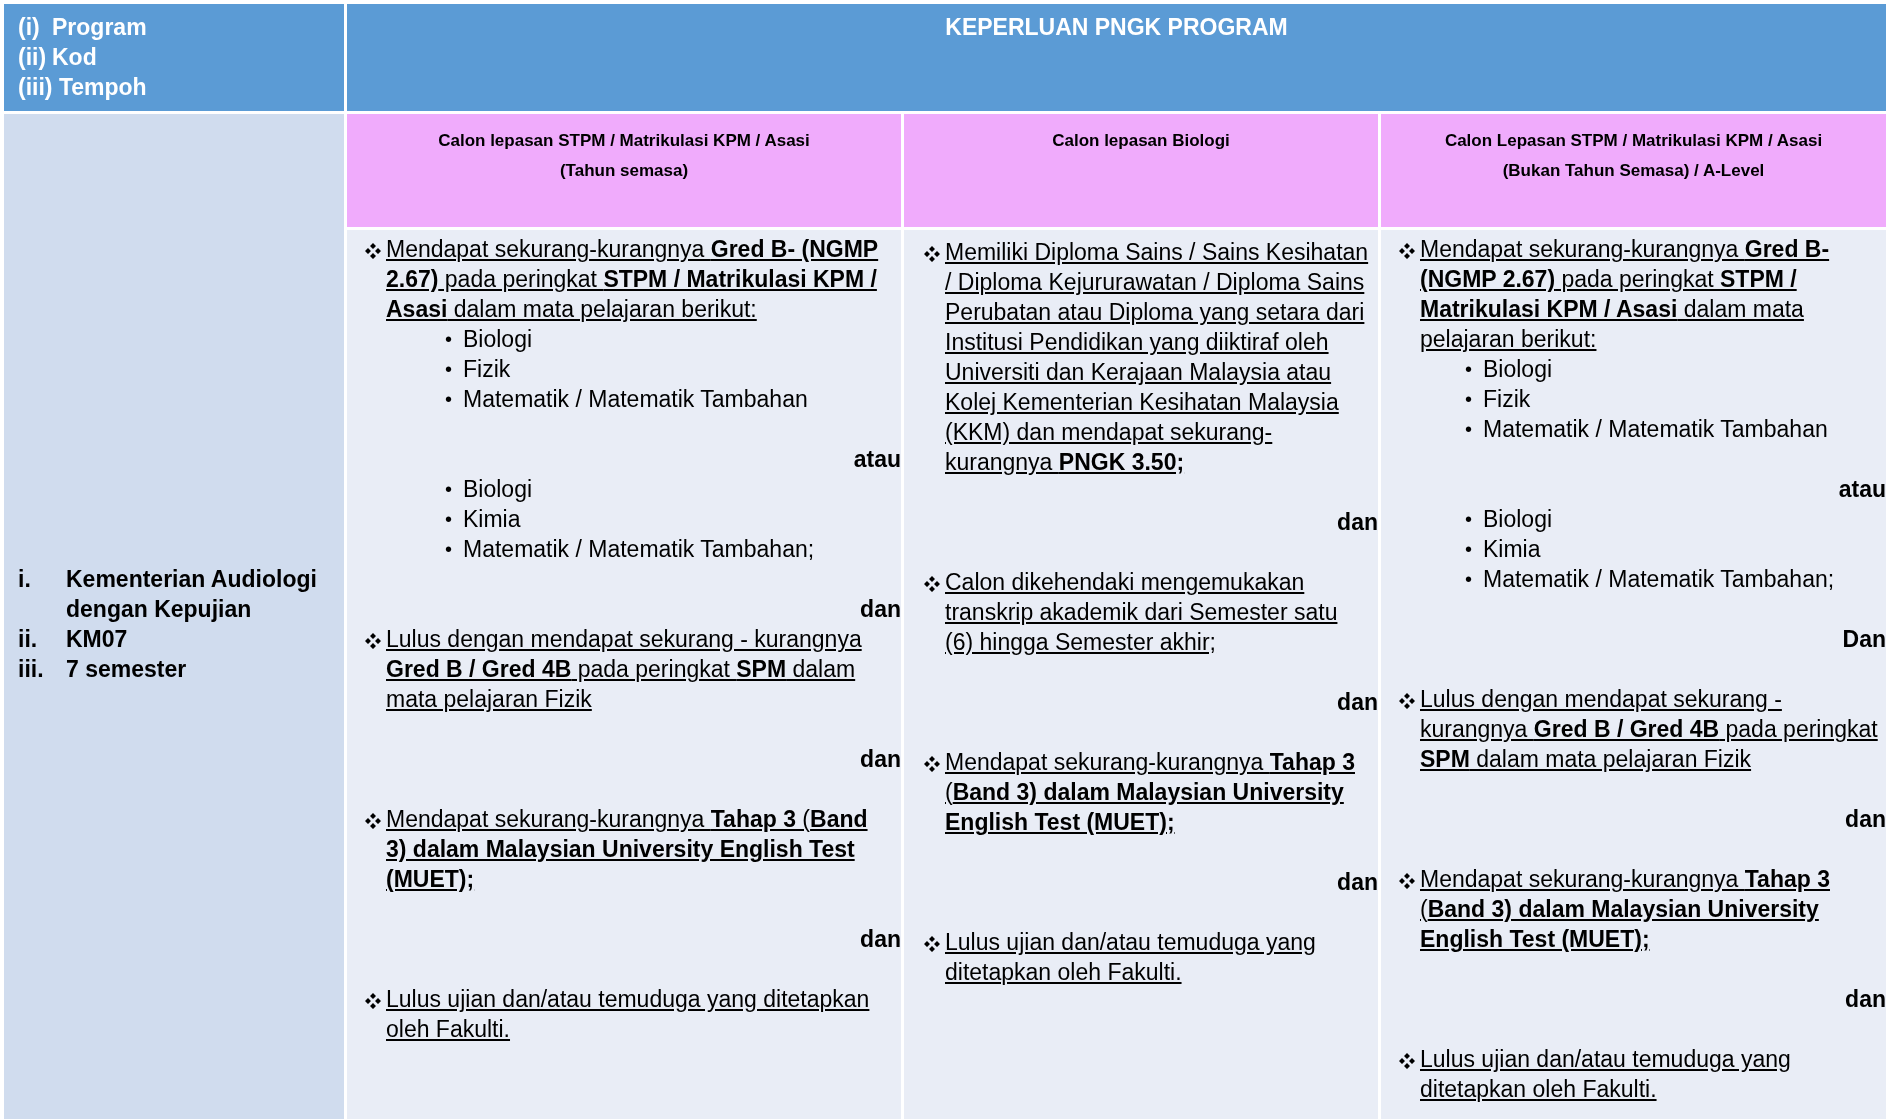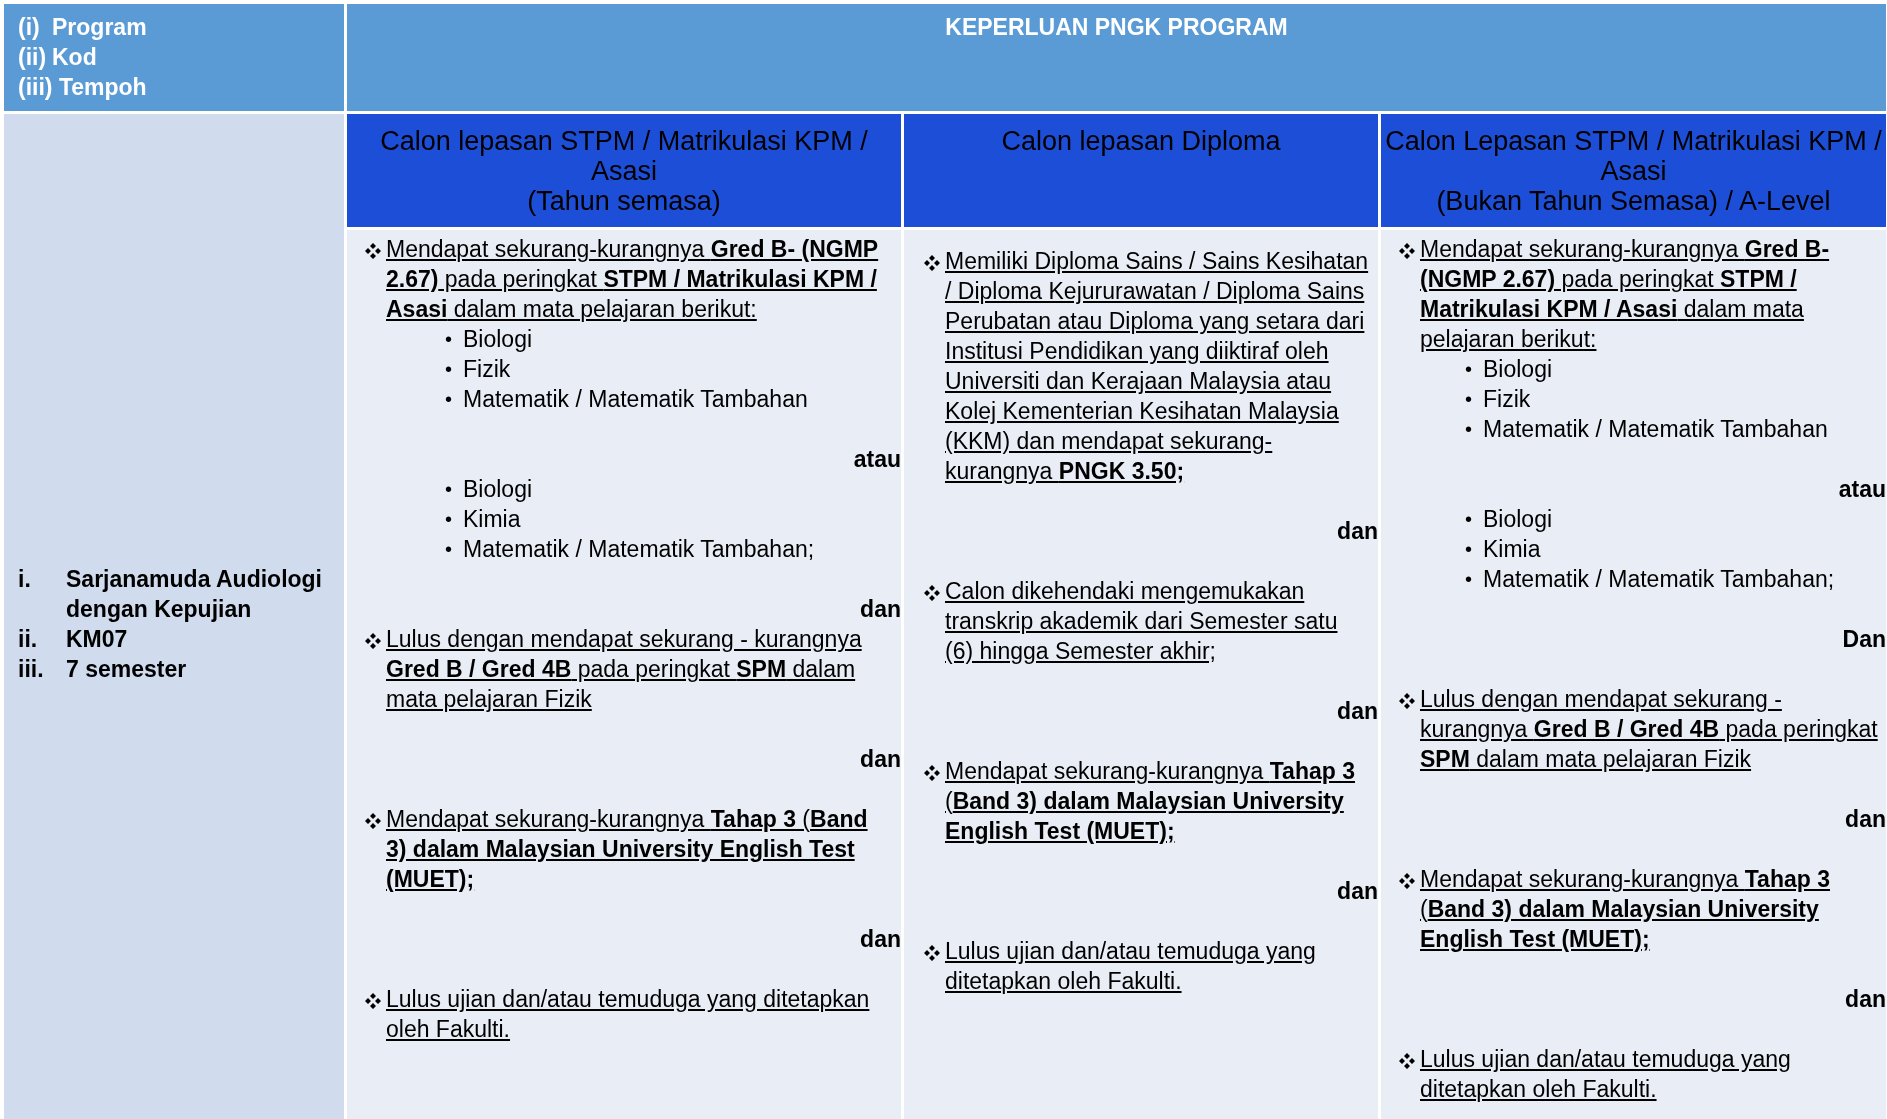--- a/index.html
+++ b/index.html
@@ -40,23 +40,23 @@
     }
     .hdr-left .hl-line span.num {
       display: inline-block;
       width: 34px;
     }
     .hdr-main {
       text-align: center;
       padding-top: 8px !important;
     }
     .sub {
-      background: #1d4ed8;
-      font-weight: normal;
-      font-size: 27px;
+      background: #f0abfc;
+      font-weight: bold;
+      font-size: 17px;
       line-height: 30px;
       text-align: center;
       height: 101px;
       padding-top: 12px !important;
     }
     .prog {
       background: #d0dcee;
       font-weight: bold;
       font-size: 23px;
       line-height: 30px;
@@ -141,37 +141,37 @@
       <div class="hl-line"><span class="num">(ii)</span><span>Kod</span></div>
       <div class="hl-line"><span>(iii)</span> <span>Tempoh</span></div>
     </td>
     <td class="hdr hdr-main" colspan="3">KEPERLUAN PNGK PROGRAM</td>
   </tr>
 
   <tr>
     <td class="prog" rowspan="2">
       <div class="pline">
             <span class="pnum">i.</span>
-            <span>Sarjanamuda Audiologi dengan Kepujian</span>
+            <span>Kementerian Audiologi dengan Kepujian</span>
           </div>
       <div class="pline">
             <span class="pnum">ii.</span>
             <span>KM07</span>
           </div>
       <div class="pline">
             <span class="pnum">iii.</span>
             <span>7 semester</span>
           </div>
     </td>
     <td class="sub">
       <div>Calon lepasan STPM / Matrikulasi KPM / Asasi</div>
       <div>(Tahun semasa)</div>
     </td>
     <td class="sub">
-      <div>Calon lepasan Diploma</div>
+      <div>Calon lepasan Biologi</div>
     </td>
     <td class="sub">
       <div>Calon Lepasan  STPM / Matrikulasi KPM / Asasi</div>
       <div>(Bukan Tahun Semasa) / A-Level</div>
     </td>
   </tr>
 
   <tr>
 
     <td class="body c1">
@@ -243,21 +243,21 @@
                 <svg viewBox="0 0 16 16">
                   <path d="M8 0l3 3-3 3-3-3z M3 5l3 3-3 3-3-3z M13 5l3 3-3 3-3-3z M8 10l3 3-3 3-3-3z" fill="#000"></path>
                 </svg>
               </span>
           <span class="item-text">Lulus ujian dan/atau temuduga yang ditetapkan oleh Fakulti.</span>
         </div>
       </div>
     </td>
 
     <td class="body c2">
-      <div class="col" style="padding-top:16px;">
+      <div class="col" style="padding-top:7px;">
         <div class="item">
           <span class="diamond">
                 <svg viewBox="0 0 16 16">
                   <path d="M8 0l3 3-3 3-3-3z M3 5l3 3-3 3-3-3z M13 5l3 3-3 3-3-3z M8 10l3 3-3 3-3-3z" fill="#000"></path>
                 </svg>
               </span>
           <span class="item-text"><span>Memiliki Diploma Sains / Sains Kesihatan / Diploma Kejururawatan / Diploma Sains Perubatan atau Diploma yang setara dari Institusi Pendidikan yang diiktiraf oleh Universiti dan Kerajaan Malaysia atau Kolej Kementerian Kesihatan Malaysia (KKM) dan mendapat sekurang-kurangnya </span><b>PNGK 3.50;</b></span>
         </div>
         <div class="gap"></div>
         <div class="conj">dan</div>

